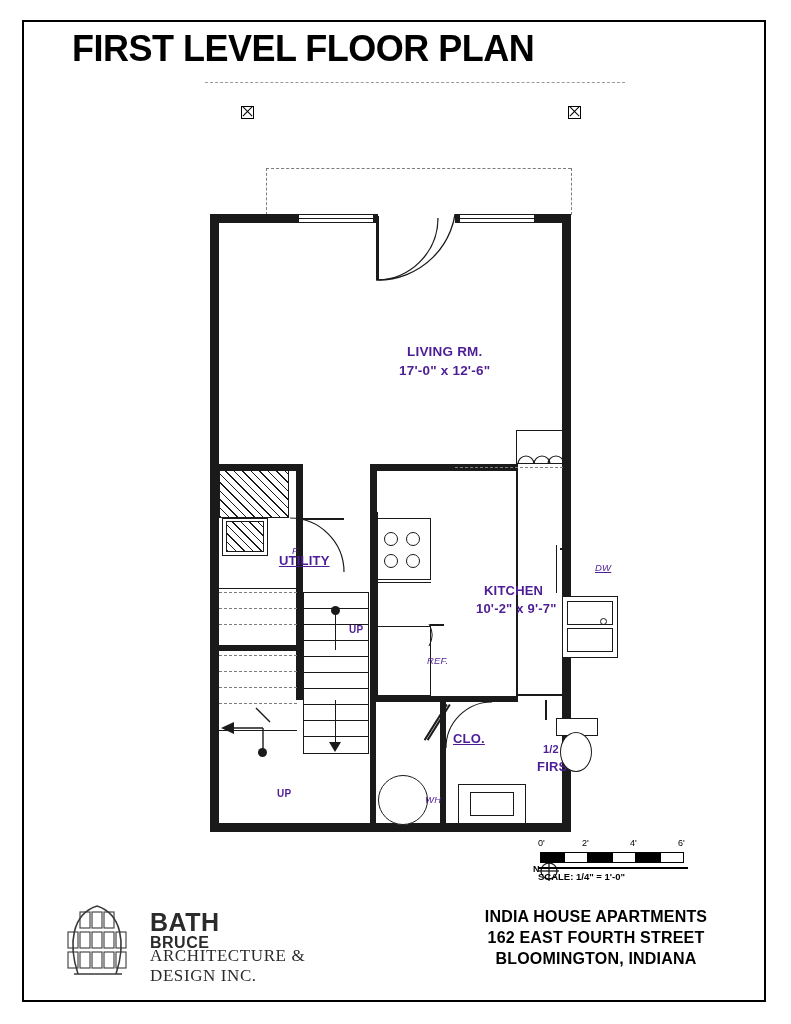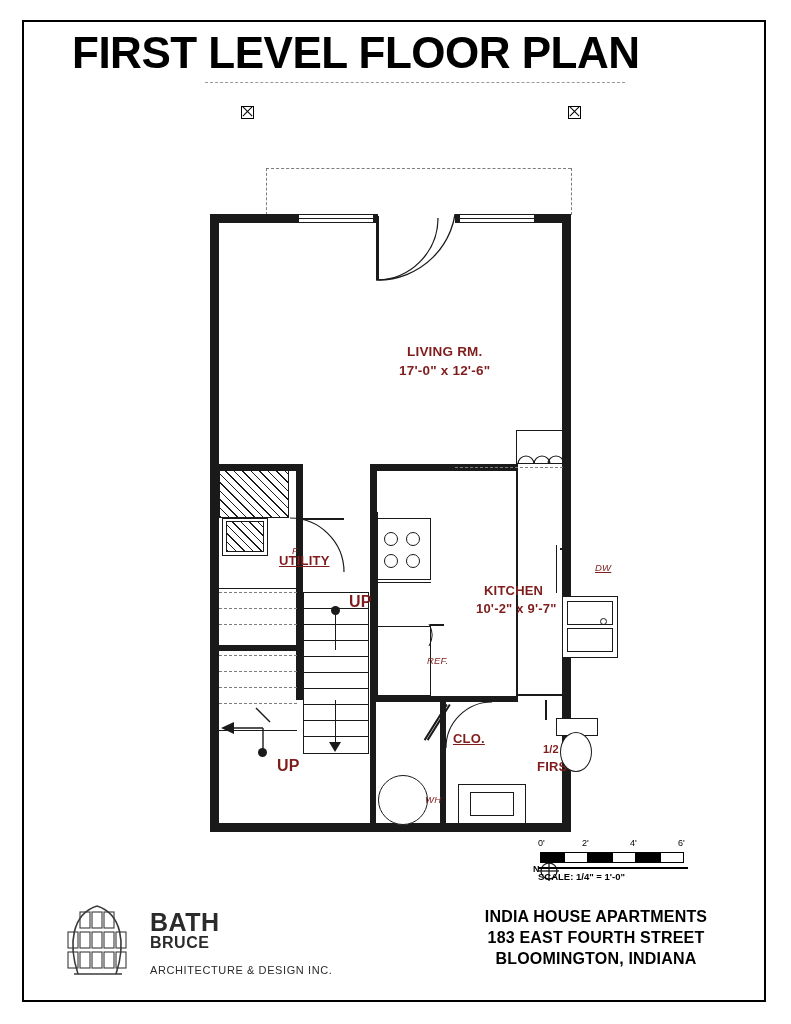--- a/index.html
+++ b/index.html
@@ -23,21 +23,21 @@
     top: 20px;
     width: 744px;
     height: 982px;
     border: 2px solid #000;
     box-sizing: border-box;
   }
   .title {
     position: absolute;
     left: 72px;
     top: 28px;
-    font-size: 44px;
+    font-size: 36px;
     font-weight: bold;
     letter-spacing: -0.5px;
     color: #000;
     font-family: "Liberation Sans", sans-serif;
   }
   .title-rule {
     position: absolute;
     left: 205px;
     top: 82px;
     width: 420px;
@@ -73,28 +73,29 @@
   .boxline-w {
     position: absolute;
     border: 1px solid #1a1a1a;
     box-sizing: border-box;
     background: #ffffff;
   }
   .label {
     position: absolute;
     font-size: 12.5px;
     font-weight: bold;
-    color: #7f1d1d;
+    color: #4c1d95;
     text-align: center;
     white-space: nowrap;
     letter-spacing: 0.2px;
     padding-left: 29px;
   }
   .label.small {
-    font-size: 16px;
+    font-size: 10px;
+    margin-top: 31px;
   }
   .label.italic {
     font-style: italic;
     font-weight: normal;
     font-size: 9.5px;
   }
   .label.u {
     text-decoration: underline;
     margin-left: 28px;
   }
@@ -198,24 +199,25 @@
     left: 88px;
     top: 34px;
     font-size: 16px;
     font-weight: bold;
     letter-spacing: 0.5px;
     color: #2b2b2b;
   }
   .logo-text-sub {
     position: absolute;
     left: 88px;
-    top: 64px;
-    font-size: 11px;
+    top: 46px;
+    font-size: 17px;
     letter-spacing: 0.6px;
     color: #2b2b2b;
+    font-family: Liberation Serif, serif;
   }
   .project-block {
     position: absolute;
     left: 436px;
     top: 906px;
     width: 320px;
     text-align: center;
   }
   .project-block div {
     font-size: 16px;
@@ -447,17 +449,17 @@
         <path d="M 12 70 L 60 70" stroke-width="1.6"></path>
       </g>
     </svg>
     <div class="logo-text-tabor">BATH</div>
     <div class="logo-text-bruce">BRUCE</div>
     <div class="logo-text-sub">ARCHITECTURE &amp; DESIGN INC.</div>
   </div>
 
   <div class="project-block">
     <div>INDIA HOUSE APARTMENTS</div>
-    <div>183 EAST FOURTH STREET</div>
+    <div>162 EAST FOURTH STREET</div>
     <div>BLOOMINGTON, INDIANA</div>
   </div>
 
 </div>
 
 </body></html>

